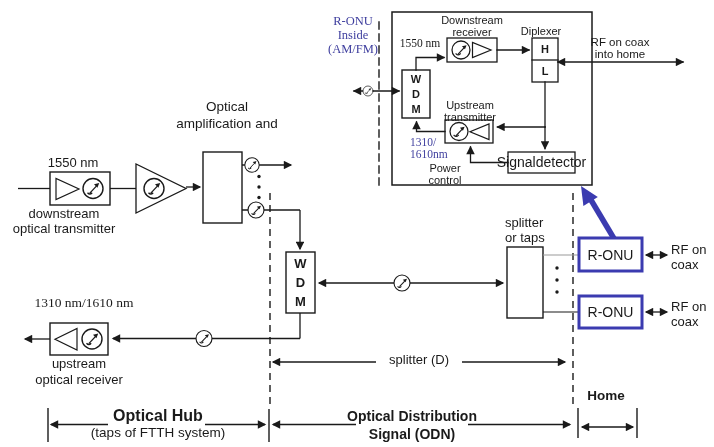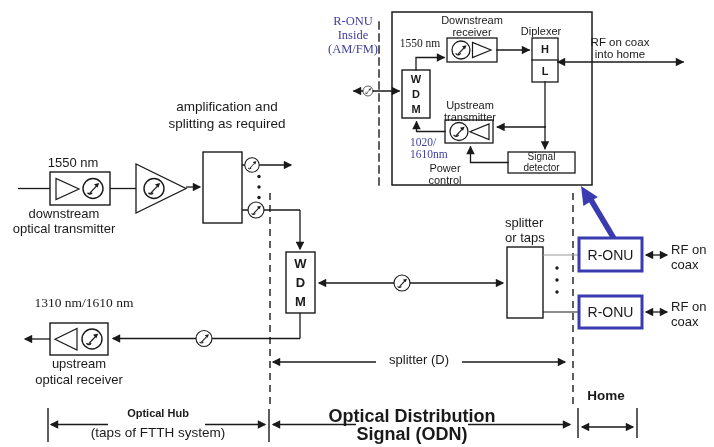--- a/index.html
+++ b/index.html
@@ -184,22 +184,22 @@
   </svg>
 
   <div class="lbl c" style="left:73px;top:156px;font-size:13px">1550 nm</div>
 
   <div class="lbl c" style="left:64px;top:206px;font-size:13px;line-height:15px">
     <div>downstream</div>
     <div>optical transmitter</div>
   </div>
 
   <div class="lbl c" style="left:227px;top:99px;font-size:13.5px;line-height:16.5px">
+    <div>Optical</div>
     <div>amplification and</div>
-    <div>splitting as required</div>
   </div>
 
   <div class="stack" style="left:286px;top:252px;width:29px;height:61px;font-size:13px">
     <span>W</span>
     <span>D</span>
     <span>M</span>
   </div>
 
   <div class="lbl" style="left:505px;top:215px;font-size:13px;line-height:15px">
     <div>splitter</div>
@@ -220,24 +220,24 @@
 
   <div class="lbl c" style="left:419px;top:353px;font-size:13px">splitter (D)</div>
 
   <div class="lbl c serif" style="left:84px;top:295px;font-size:13.5px">1310 nm/1610 nm</div>
 
   <div class="lbl c" style="left:79px;top:356px;font-size:13px;line-height:15.5px">
     <div>upstream</div>
     <div>optical  receiver</div>
   </div>
 
-  <div class="lbl c b" style="left:158px;top:407px;font-size:11px">Optical Hub</div>
+  <div class="lbl c b" style="left:158px;top:407px;font-size:16px">Optical Hub</div>
   <div class="lbl c" style="left:158px;top:425px;font-size:13.5px">(taps of FTTH system)</div>
 
-  <div class="lbl c b" style="left:412px;top:407px;font-size:18px;line-height:18px">
+  <div class="lbl c b" style="left:412px;top:407px;font-size:14px;line-height:18px">
     <div>Optical Distribution</div>
     <div>Signal (ODN)</div>
   </div>
 
   <div class="lbl c b" style="left:606px;top:388px;font-size:13.5px">Home</div>
 
   <div class="lbl c serif blue" style="left:353px;top:14px;font-size:12.5px;line-height:14px">
     <div>R-ONU</div>
     <div>Inside</div>
     <div>(AM/FM)</div>
@@ -264,26 +264,26 @@
     <span>D</span>
     <span>M</span>
   </div>
 
   <div class="lbl c" style="left:470px;top:100px;font-size:11px;line-height:11.5px">
     <div>Upstream</div>
     <div>transmitter</div>
   </div>
 
   <div class="lbl serif blue" style="left:410px;top:136px;font-size:11.5px;line-height:12px">
-    <div>1020/</div>
+    <div>1310/</div>
     <div>1610nm</div>
   </div>
 
-  <div class="flex" style="left:508px;top:152px;width:67px;height:21px;font-size:10px;
-       flex-direction:column;line-height:10.5px">
+  <div class="flex" style="left:508px;top:152px;width:67px;height:21px;font-size:14px;
+       flex-direction:row;line-height:10.5px">
     <div>Signal</div>
     <div>detector</div>
   </div>
 
   <div class="lbl c" style="left:445px;top:163px;font-size:11px;line-height:11.5px">
     <div>Power</div>
     <div>control</div>
   </div>
 
 </div>

